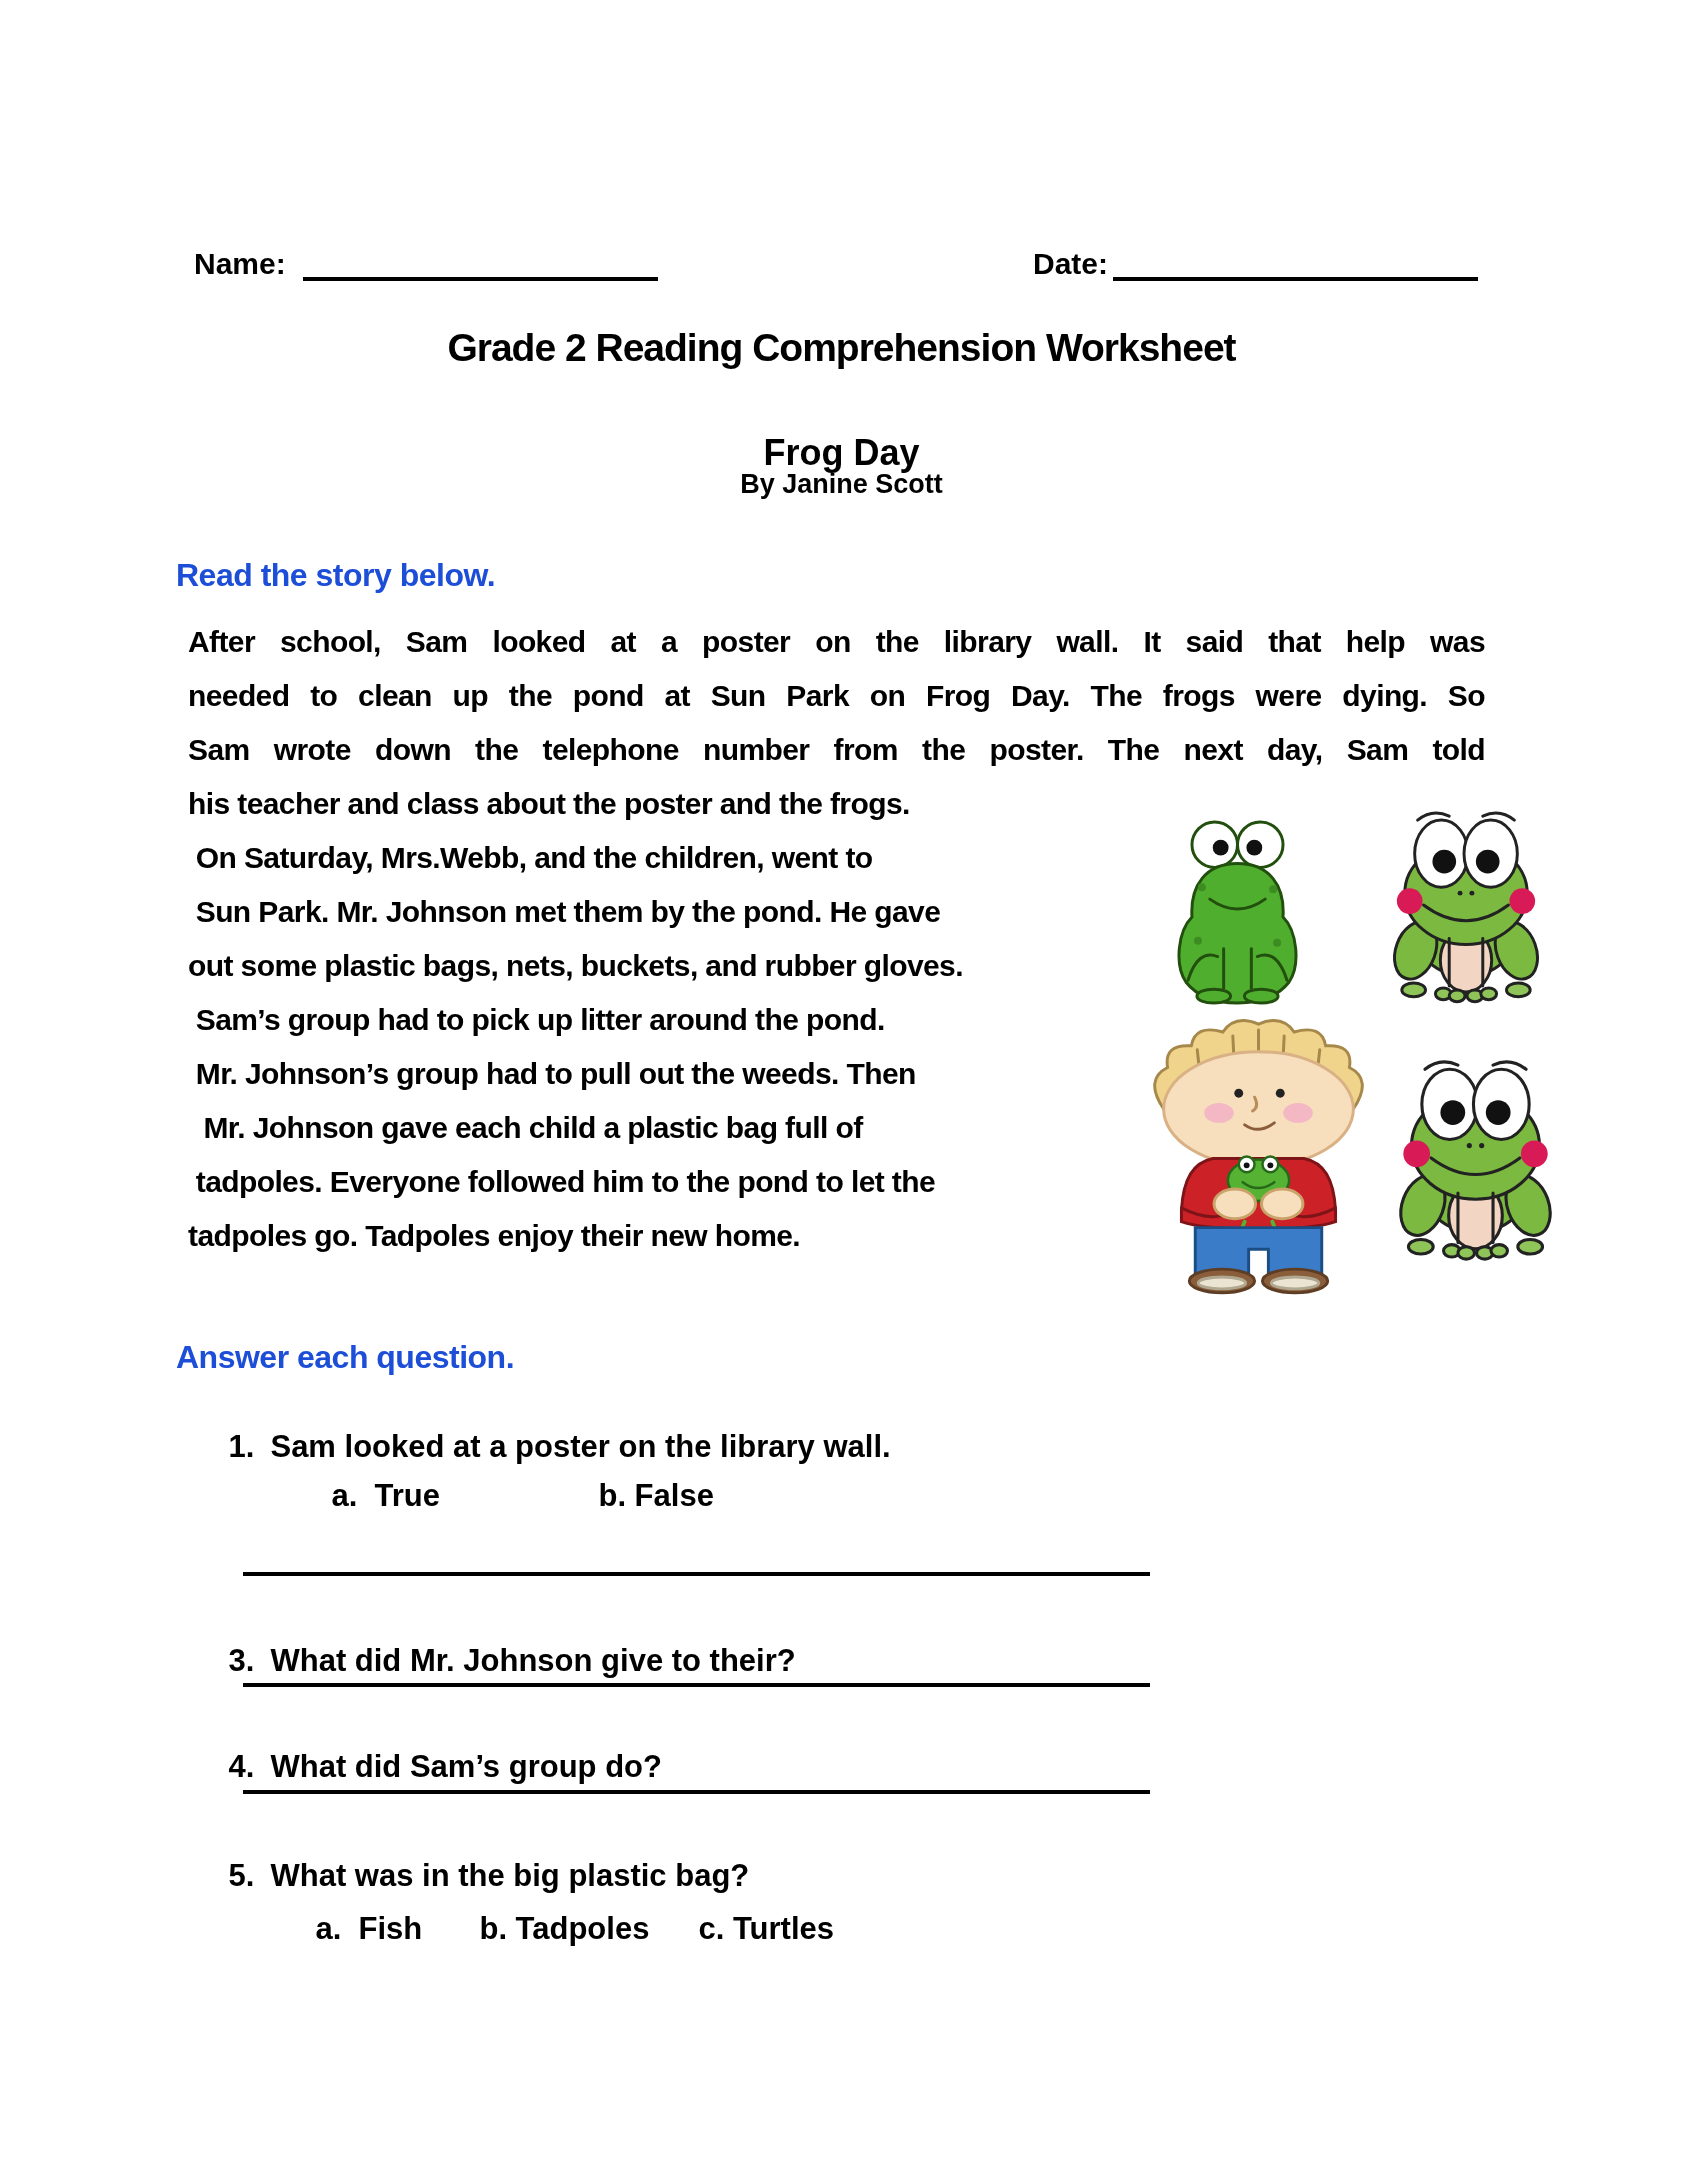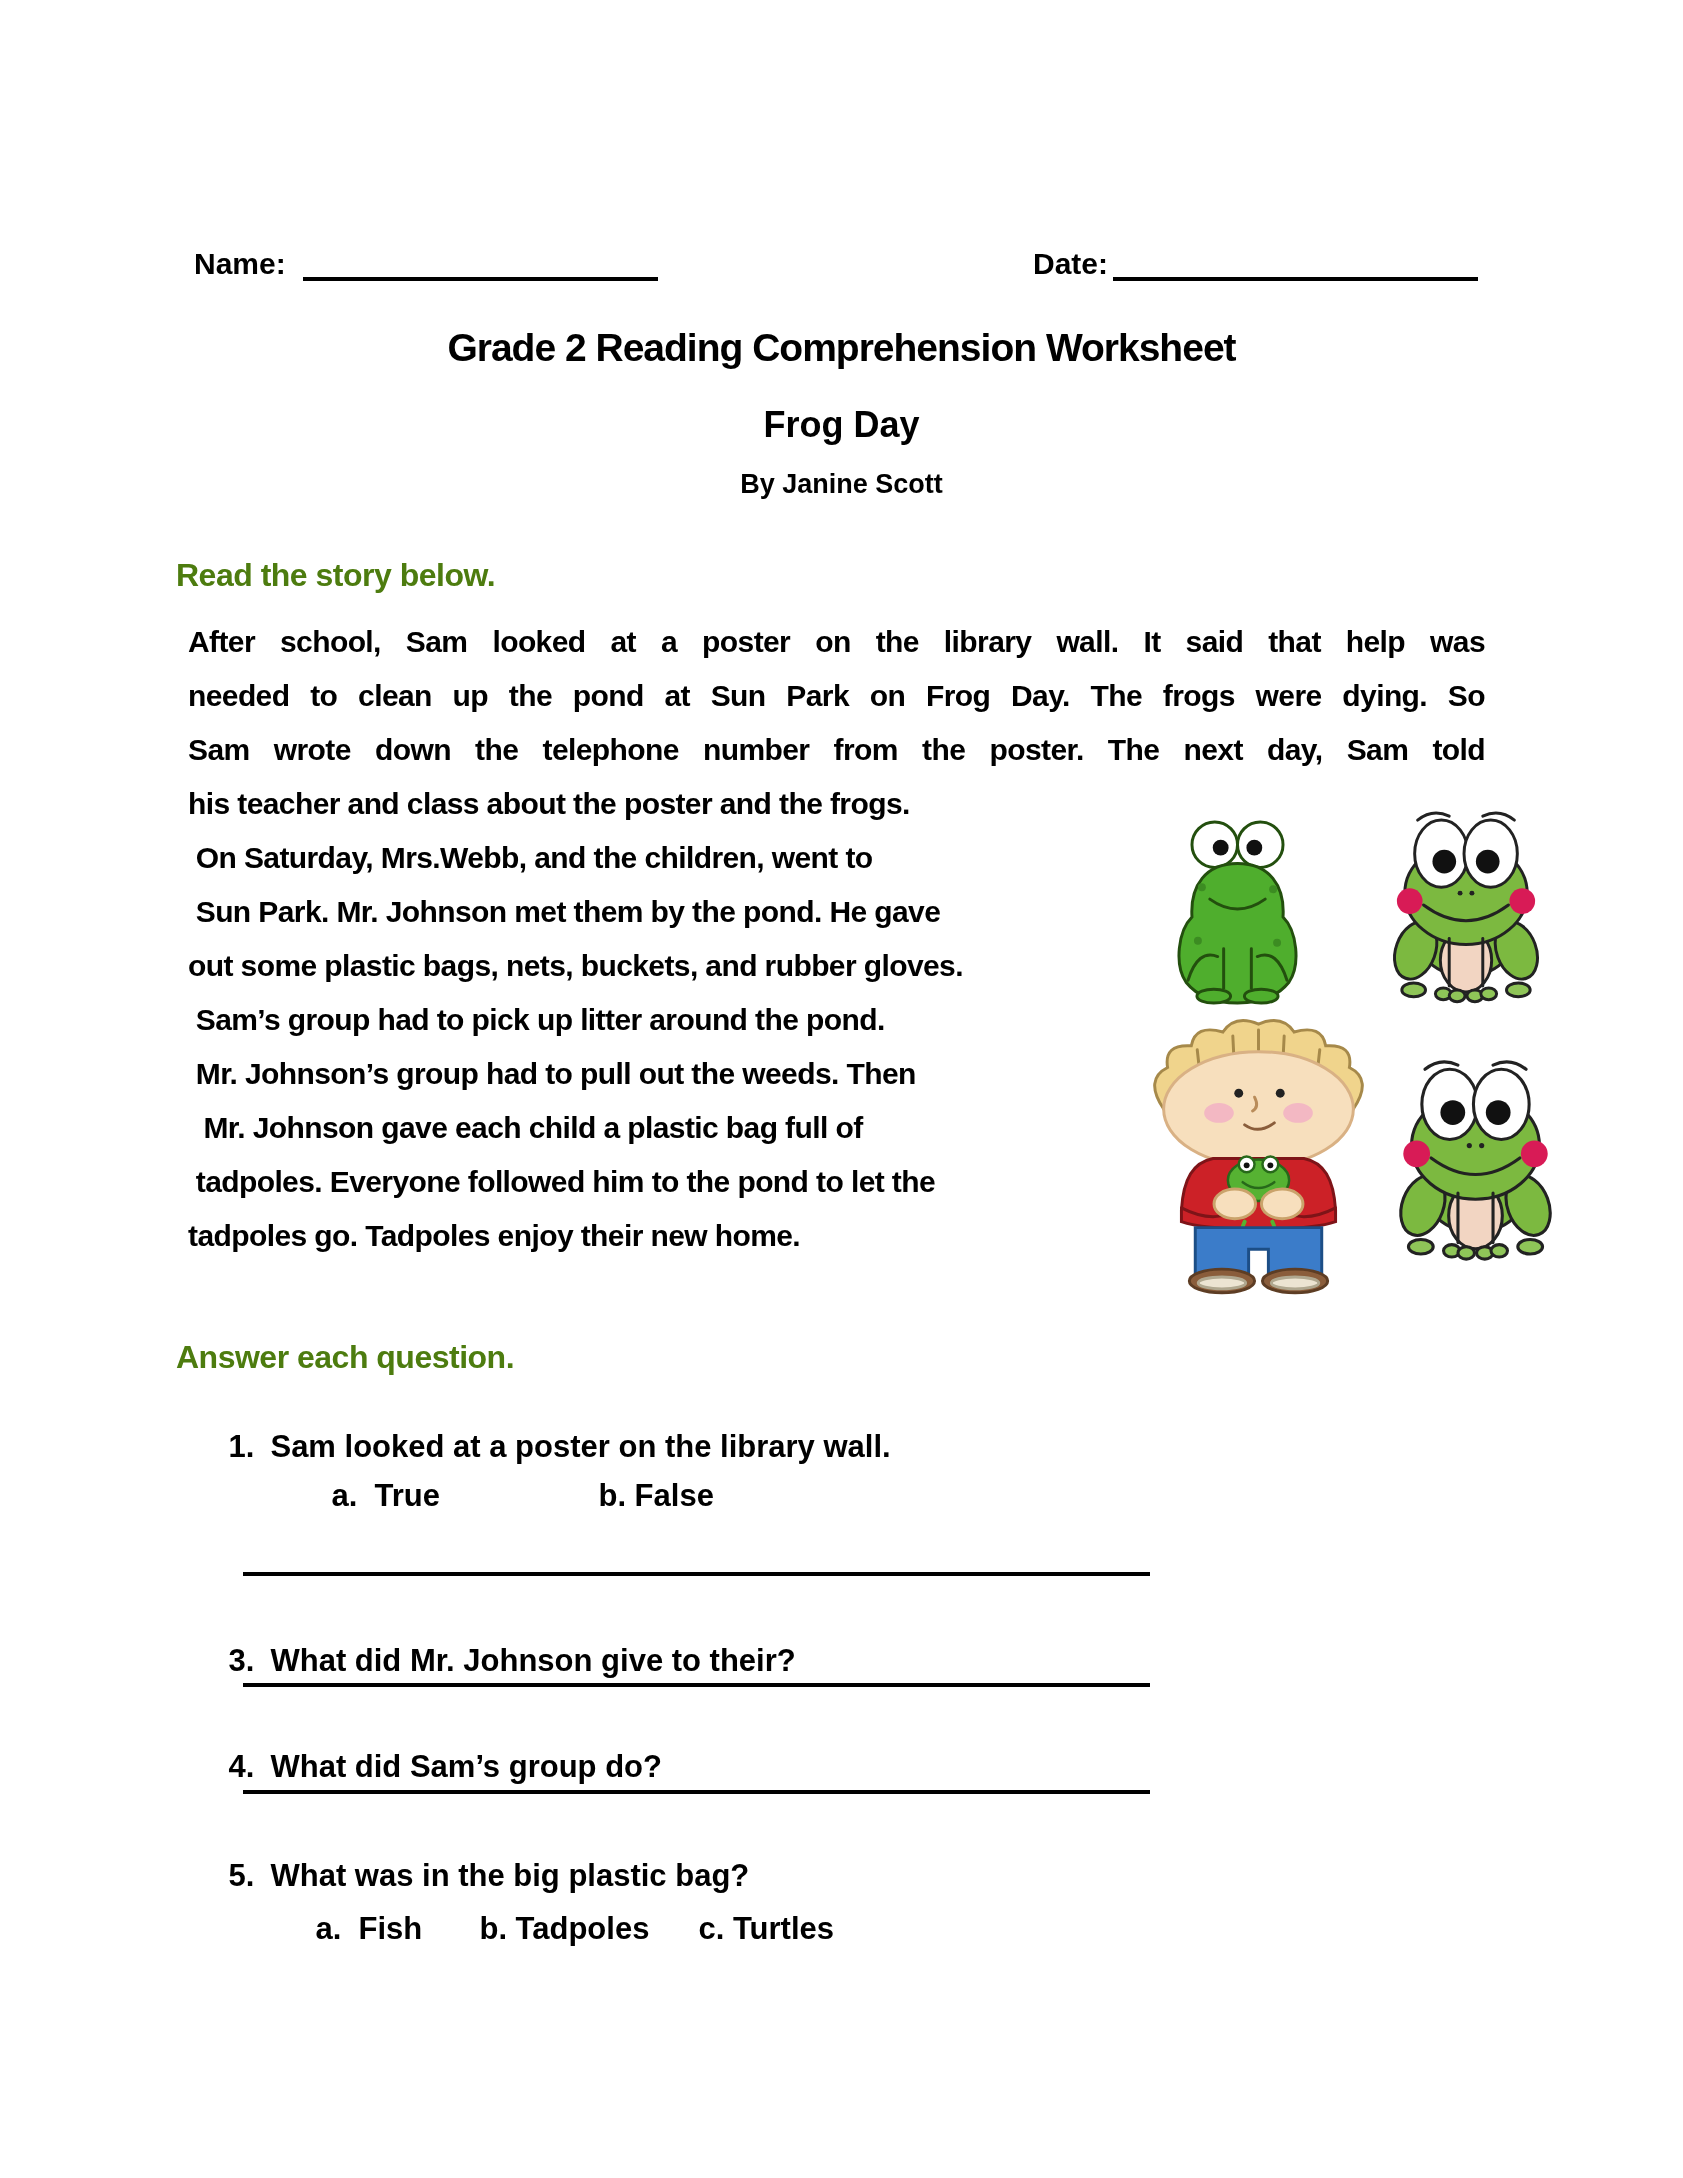--- a/index.html
+++ b/index.html
@@ -9,21 +9,21 @@
     width:1683px; height:2178px;
     margin:0 auto;
     background:#ffffff;
     font-family:"Liberation Sans", sans-serif;
     font-weight:700;
     color:#000000;
     overflow:hidden;
   }
   .abs { position:absolute;margin-top:48px; }
   .center { left:0; width:1683px; text-align:center; }
-  .blue-head { color:#4d7c0f; font-size:32px; line-height:44px; letter-spacing:-0.5px; }
+  .blue-head { color:#1d4ed8; font-size:32px; line-height:44px; letter-spacing:-0.5px; }
   .label { font-size:30px; line-height:44px; }
   .uline { border-bottom:4px solid #000; }
   .title { font-size:39px; line-height:44px; letter-spacing:-1px; }
   .story-title { font-size:36px; line-height:44px; }
   .byline { font-size:27px; line-height:40px; }
   .story { left:188px; top:567px; width:1297px; font-size:30px; letter-spacing:-0.6px; }
   .story .ln { height:54px; line-height:54px; white-space:pre; }
   .story .just { text-align:justify; text-align-last:justify; white-space:normal; }
   .q-row { left:194px; font-size:31px; line-height:44px; white-space:pre; }
   .q-num { display:inline-block; width:42px; }
@@ -37,21 +37,21 @@
 
 <div class="page">
 
   <div class="abs label" style="left:194px; top:194px;">Name:</div>
   <div class="abs uline" style="left:303px; top:194px; width:355px; height:39px;"></div>
 
   <div class="abs label" style="left:1033px; top:194px;">Date:</div>
   <div class="abs uline" style="left:1113px; top:194px; width:365px; height:39px;"></div>
 
   <div class="abs center title" style="top:278px;">Grade 2 Reading Comprehension Worksheet</div>
-  <div class="abs center story-title" style="top:355px;">Frog Day</div>
+  <div class="abs center story-title" style="top:383px;">Frog Day</div>
   <div class="abs center byline" style="top:416px;">By Janine Scott</div>
 
   <div class="abs blue-head" style="left:176px; top:505px;">Read the story below.</div>
 
   <div class="abs story">
     <div class="ln just">After school, Sam looked at a poster on the library wall. It said that help was</div>
     <div class="ln just">needed to clean up the pond at Sun Park on Frog Day. The frogs were dying. So</div>
     <div class="ln just">Sam wrote down the telephone number from the poster. The next day, Sam told</div>
     <div class="ln">his teacher and class about the poster and the frogs.</div>
     <div class="ln"> On Saturday, Mrs.Webb, and the children, went to</div>

